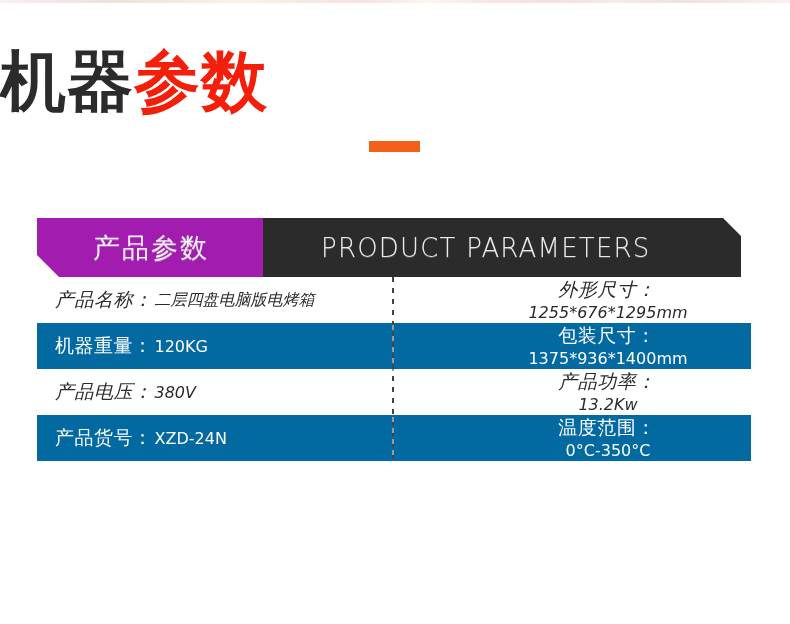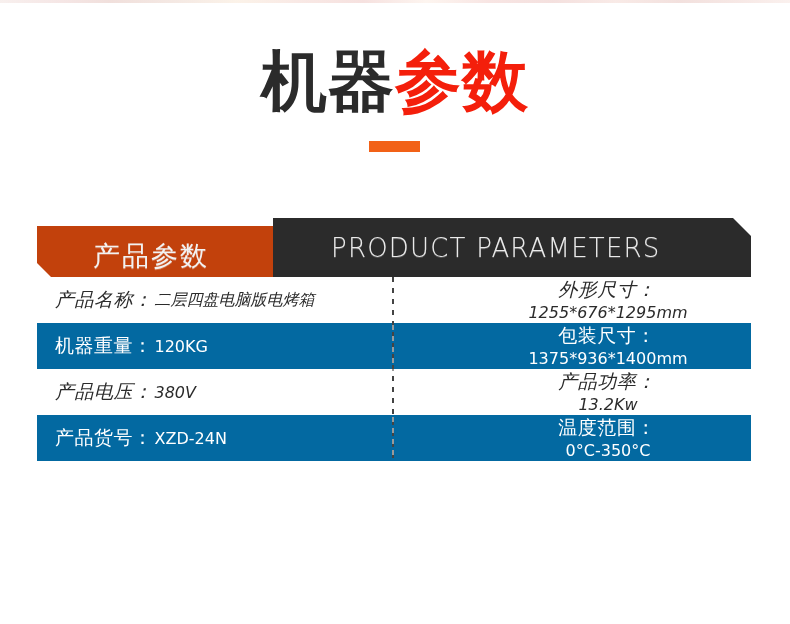--- a/index.html
+++ b/index.html
@@ -28,21 +28,20 @@
       #f6e6e3 94%, #faefec 100%);
     opacity: .9;
   }
 
   
   .title-wrap {
     position: absolute;
     top: 48px;
     left: 0;
     width: 790px;
-    text-align: center;
   }
   .title {
     font-size: 66px;
     line-height: 1;
     font-weight: 700;
     letter-spacing: 1px;
     white-space: nowrap;
   }
   .title .t-dark { color: #2b2b2b; }
   .title .t-red  { color: #f41f0b; }
@@ -59,39 +58,39 @@
   
   .banner {
     position: absolute;
     top: 218px;
     left: 37px;
     width: 714px;
     height: 59px;
   }
   .banner-left {
     position: absolute;
-    top: 8px; left: 0;
+    top: 0; left: 0;
     width: 236px;
     height: 59px;
-    background: #c2410c;
+    background: #a21caf;
     clip-path: polygon(0 0, 100% 0, 100% 100%, 22px 100%, 0 calc(100% - 22px));
     display: flex;
     align-items: center;
   }
   .banner-left .lbl {
     color: #f2f2f2;
     font-size: 27px;
     letter-spacing: 2px;
     margin-left: 56px;
     font-weight: 400;
     text-shadow: 0 1px 0 rgba(255,255,255,.25);
   }
   .banner-right {
     position: absolute;
-    top: 0; left: 236px;
+    top: 0; left: 226px;
     width: 478px;
     height: 59px;
     background: #2b2b2b;
     clip-path: polygon(0 0, calc(100% - 18px) 0, 100% 18px, 100% 100%, 0 100%);
     display: flex;
     align-items: center;
   }
   .banner-right .lbl {
     color: #eaeaea;
     font-size: 26px;

